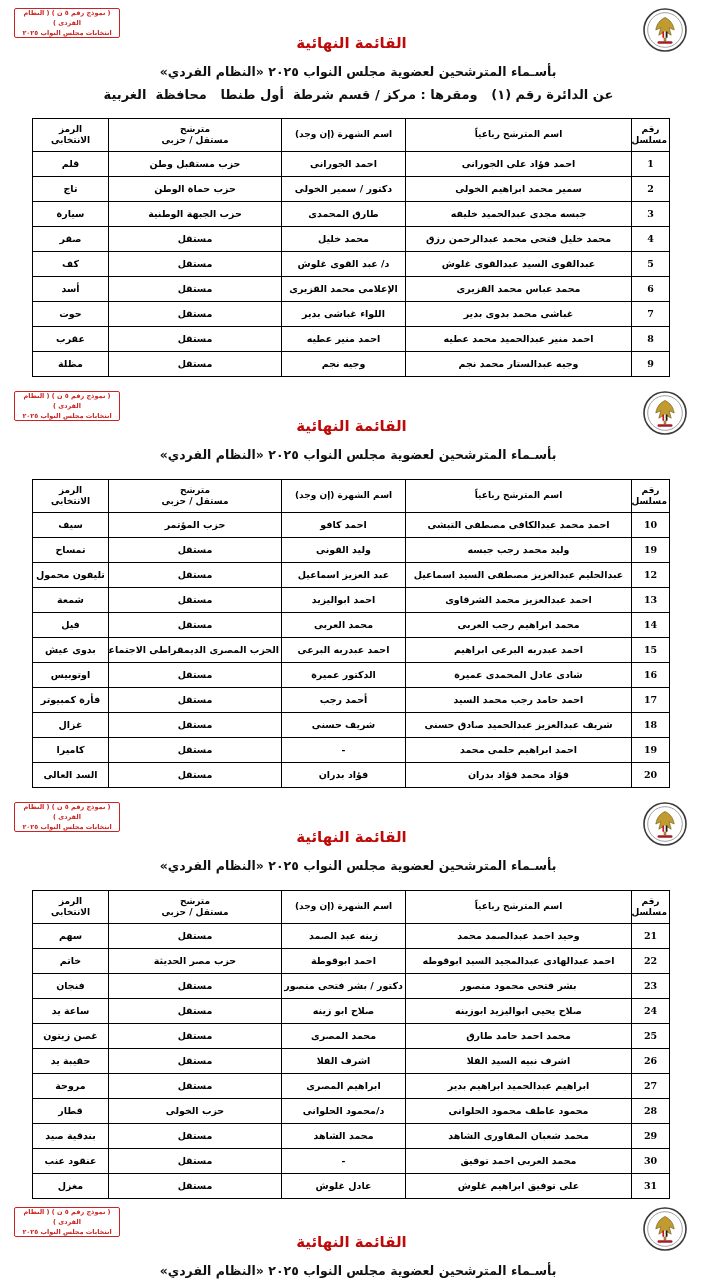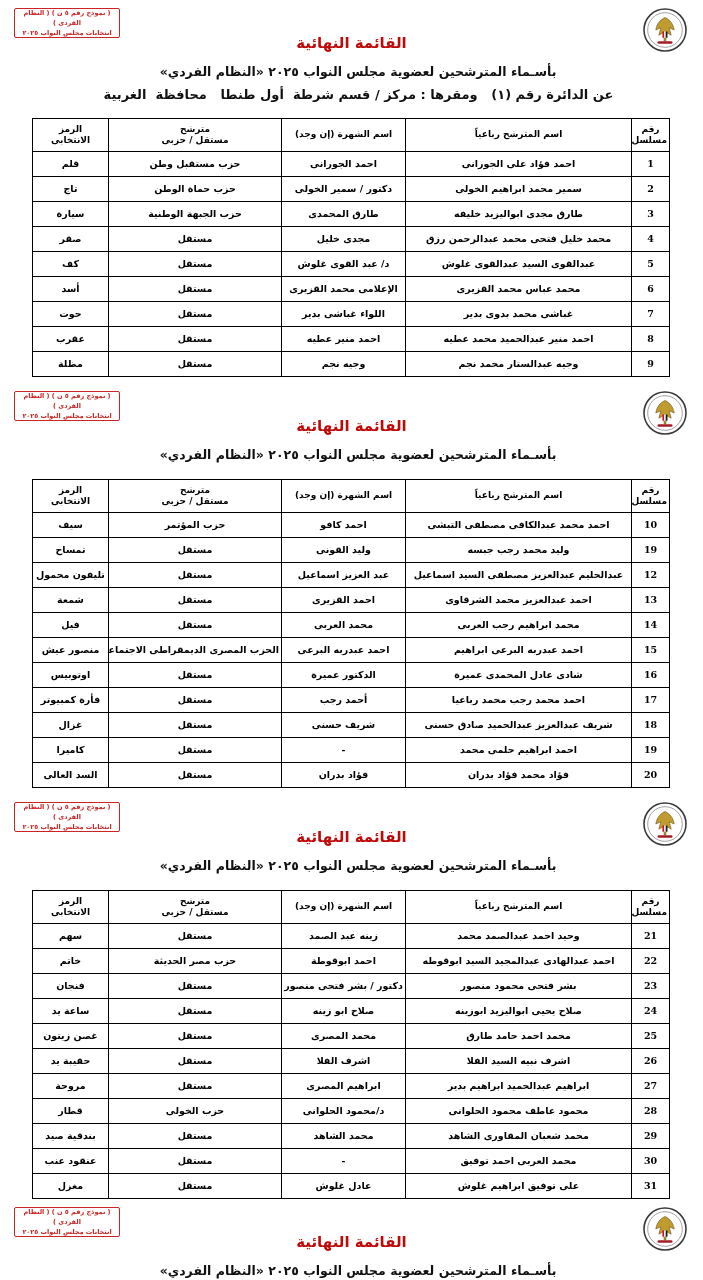--- a/index.html
+++ b/index.html
@@ -119,29 +119,29 @@
           </tr>
           <tr>
             <td class="serial-cell">2</td>
             <td class="candidate-name-cell">سمير محمد ابراهيم الخولى</td>
             <td class="nickname-cell">دكتور / سمير الخولى</td>
             <td class="affiliation-cell">حزب حماة الوطن</td>
             <td class="symbol-cell">تاج</td>
           </tr>
           <tr>
             <td class="serial-cell">3</td>
-            <td class="candidate-name-cell">طارق مجدى ابواليزيد خليفه</td>
+            <td class="candidate-name-cell">جبسه مجدى عبدالحميد خليفه</td>
             <td class="nickname-cell">طارق المحمدى</td>
             <td class="affiliation-cell">حزب الجبهة الوطنية</td>
             <td class="symbol-cell">سيارة</td>
           </tr>
           <tr>
             <td class="serial-cell">4</td>
             <td class="candidate-name-cell">محمد خليل فتحى محمد عبدالرحمن رزق</td>
-            <td class="nickname-cell">مجدى خليل</td>
+            <td class="nickname-cell">محمد خليل</td>
             <td class="affiliation-cell">مستقل</td>
             <td class="symbol-cell">صقر</td>
           </tr>
           <tr>
             <td class="serial-cell">5</td>
             <td class="candidate-name-cell">عبدالقوى السيد عبدالقوى غلوش</td>
             <td class="nickname-cell">د/ عبد القوى غلوش</td>
             <td class="affiliation-cell">مستقل</td>
             <td class="symbol-cell">كف</td>
           </tr>
@@ -242,48 +242,48 @@
           <tr>
             <td class="serial-cell">12</td>
             <td class="candidate-name-cell">عبدالحليم عبدالعزيز مصطفى السيد اسماعيل</td>
             <td class="nickname-cell">عبد العزيز اسماعيل</td>
             <td class="affiliation-cell">مستقل</td>
             <td class="symbol-cell">تليفون محمول</td>
           </tr>
           <tr>
             <td class="serial-cell">13</td>
             <td class="candidate-name-cell">احمد عبدالعزيز محمد الشرقاوى</td>
-            <td class="nickname-cell">احمد القزيرى</td>
+            <td class="nickname-cell">احمد ابواليزيد</td>
             <td class="affiliation-cell">مستقل</td>
             <td class="symbol-cell">شمعة</td>
           </tr>
           <tr>
             <td class="serial-cell">14</td>
             <td class="candidate-name-cell">محمد ابراهيم رجب العربى</td>
             <td class="nickname-cell">محمد العربى</td>
             <td class="affiliation-cell">مستقل</td>
             <td class="symbol-cell">فيل</td>
           </tr>
           <tr>
             <td class="serial-cell">15</td>
             <td class="candidate-name-cell">احمد عبدربه البرعى ابراهيم</td>
             <td class="nickname-cell">احمد عبدربه البرعى</td>
             <td class="affiliation-cell">الحزب المصرى الديمقراطى الاجتماعى</td>
-            <td class="symbol-cell">منصور عيش</td>
+            <td class="symbol-cell">بدوى عيش</td>
           </tr>
           <tr>
             <td class="serial-cell">16</td>
             <td class="candidate-name-cell">شادى عادل المحمدى عميرة</td>
             <td class="nickname-cell">الدكتور عميرة</td>
             <td class="affiliation-cell">مستقل</td>
             <td class="symbol-cell">اوتوبيس</td>
           </tr>
           <tr>
             <td class="serial-cell">17</td>
-            <td class="candidate-name-cell">احمد محمد رجب محمد رباعيا</td>
+            <td class="candidate-name-cell">احمد حامد رجب محمد السيد</td>
             <td class="nickname-cell">أحمد رجب</td>
             <td class="affiliation-cell">مستقل</td>
             <td class="symbol-cell">فأرة كمبيوتر</td>
           </tr>
           <tr>
             <td class="serial-cell">18</td>
             <td class="candidate-name-cell">شريف عبدالعزيز عبدالحميد صادق حسنى</td>
             <td class="nickname-cell">شريف حسنى</td>
             <td class="affiliation-cell">مستقل</td>
             <td class="symbol-cell">غزال</td>

